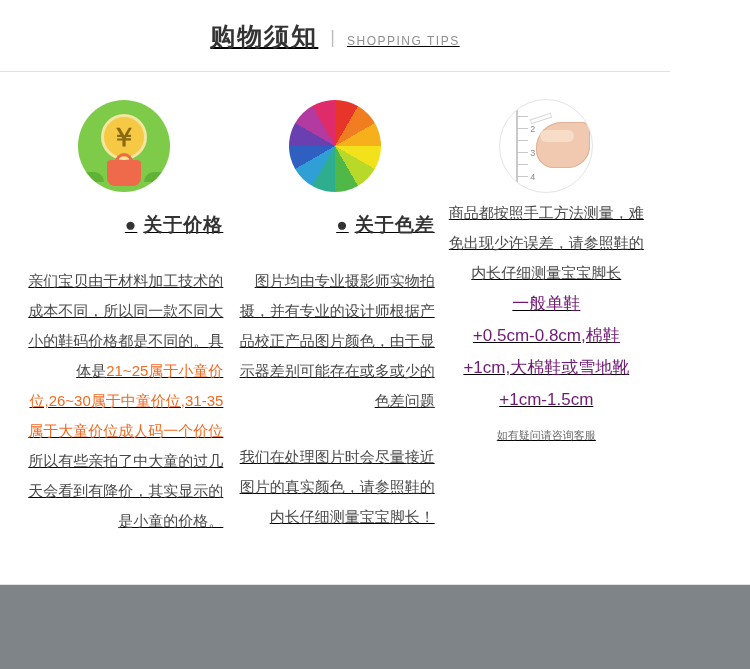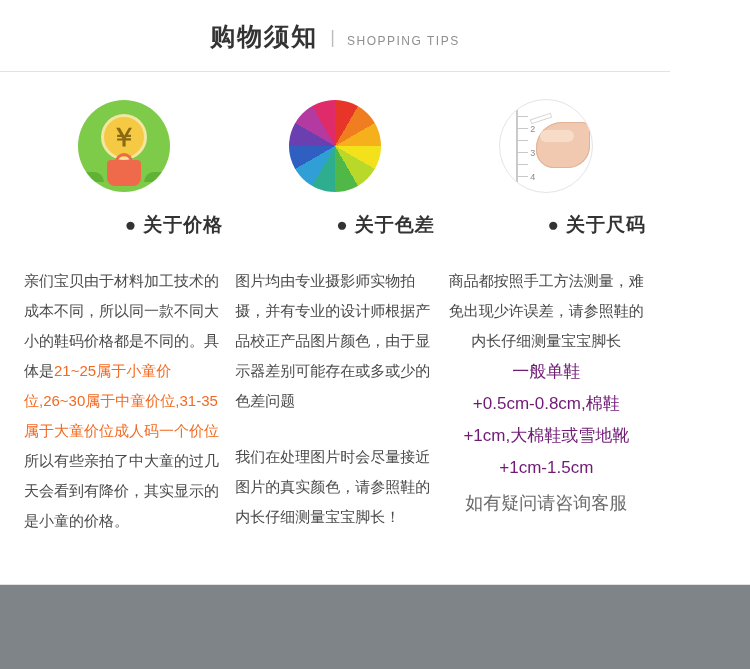--- a/index.html
+++ b/index.html
@@ -11,20 +11,21 @@
     height: 669px;
     background: #ffffff;
     font-family: "Liberation Sans", sans-serif;
     overflow: hidden;
   }
   .page {
     position: relative;
     width: 670px;
     height: 669px;
     background: #ffffff;
+    text-decoration: underline;
   }
 
   
   .header {
     position: relative;
     height: 72px;
     display: flex;
     align-items: center;
     justify-content: center;
   }
@@ -246,37 +247,37 @@
     line-height: 30px;
     color: #4a4a4a;
   }
   .col-body p {
     margin: 0;
   }
   .col-body p.gap {
     margin-top: 26px;
   }
   .col-1 .col-body, .col-2 .col-body {
-    text-align: left;
+    text-align: right;
     margin-top: 16px;
   }
   .col-3 .col-body {
     text-align: center;
   }
   .hl-orange {
     color: #f26a21;
   }
   .block-red {
     color: #701a75;
     font-size: 17px;
     line-height: 32px;
   }
   .note-gray {
     color: #6a6a6a;
-    font-size: 18px;
+    font-size: 11px;
     line-height: 30px;
     margin-top: 4px;
   }
 
   
   .footer-band {
     position: absolute;
     left: 0;
     bottom: 0;
     width: 750px;
@@ -352,23 +353,20 @@
             <div class="num" style="top:17px;">2</div>
             <div class="num" style="top:41px;">3</div>
             <div class="num" style="top:65px;">4</div>
           </div>
           <div class="hand">
             <div class="finger"></div>
           </div>
           <div class="pen"></div>
         </div>
       </div>
-      <div class="col-heading">
-        <span class="dot">●</span><span>关于尺码</span>
-      </div>
       <div class="col-body">
         <p>商品都按照手工方法测量，难免出现少许误差，请参照鞋的内长仔细测量宝宝脚长</p>
         <div class="block-red">
           <div>一般单鞋</div>
           <div>+0.5cm-0.8cm,棉鞋</div>
           <div>+1cm,大棉鞋或雪地靴</div>
           <div>+1cm-1.5cm</div>
         </div>
         <div class="note-gray">如有疑问请咨询客服</div>
       </div>

